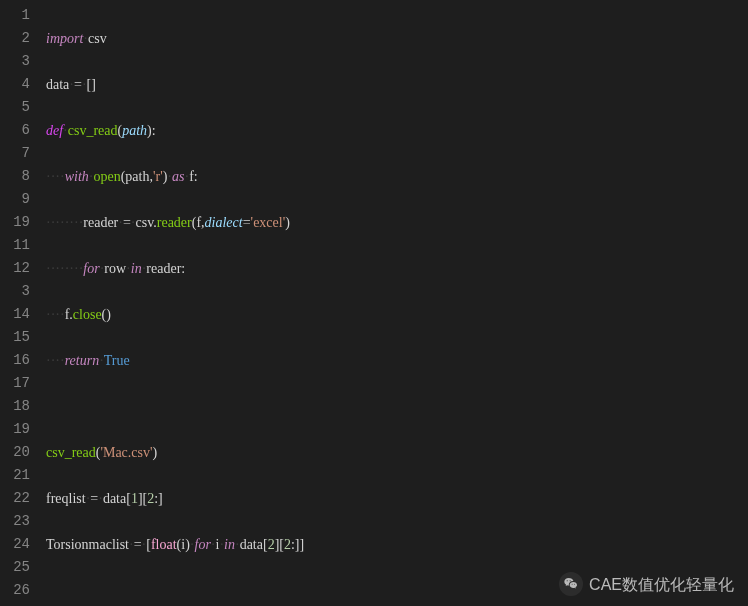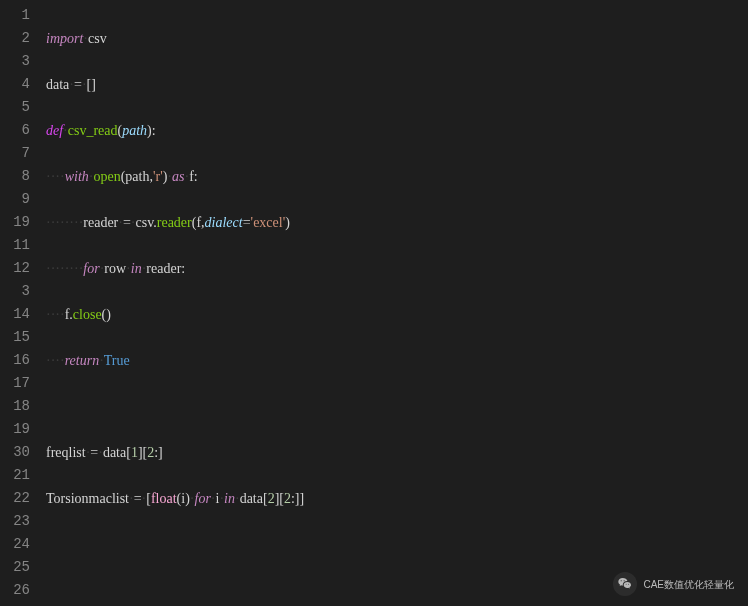--- a/index.html
+++ b/index.html
@@ -47,21 +47,21 @@
     .punct { color: #d4d4d4; }
     .ws { color: #3c3c3c; }
     .watermark {
       position: absolute;
       bottom: 10px;
       right: 14px;
       display: flex;
       align-items: center;
       gap: 6px;
       color: #d0d0d0;
-      font-size: 10px;
+      font-size: 16px;
       font-family: 'Microsoft YaHei', 'PingFang SC', sans-serif;
       opacity: 0.88;
       pointer-events: none;
     }
     .watermark-icon {
       width: 24px;
       height: 24px;
       border-radius: 50%;
       background: #2f2f2f;
       display: flex;
@@ -87,38 +87,39 @@
     <div>19</div>
     <div>11</div>
     <div>12</div>
     <div>3</div>
     <div>14</div>
     <div>15</div>
     <div>16</div>
     <div>17</div>
     <div>18</div>
     <div>19</div>
-    <div>30</div>
+    <div>20</div>
     <div>21</div>
     <div>22</div>
     <div>23</div>
     <div>24</div>
     <div>25</div>
     <div>26</div>
   </div>
   <div class="code">
 <span class="code-line"><span class="kw">import</span><span class="ws">·</span><span class="var">csv</span></span>
 <span class="code-line"><span class="var">data</span><span class="ws">·</span><span class="op">=</span><span class="ws">·</span><span class="punct">[]</span></span>
 <span class="code-line"><span class="kw2">def</span><span class="ws">·</span><span class="fn">csv_read</span><span class="punct">(</span><span class="param">path</span><span class="punct">):</span></span>
 <span class="code-line"><span class="ws">····</span><span class="kw">with</span><span class="ws">·</span><span class="fn">open</span><span class="punct">(</span><span class="var">path</span><span class="punct">,</span><span class="str">'r'</span><span class="punct">)</span><span class="ws">·</span><span class="kw">as</span><span class="ws">·</span><span class="var">f</span><span class="punct">:</span></span>
 <span class="code-line"><span class="ws">········</span><span class="var">reader</span><span class="ws">·</span><span class="op">=</span><span class="ws">·</span><span class="var">csv</span><span class="punct">.</span><span class="fn">reader</span><span class="punct">(</span><span class="var">f</span><span class="punct">,</span><span class="param">dialect</span><span class="op">=</span><span class="str">'excel'</span><span class="punct">)</span></span>
 <span class="code-line"><span class="ws">········</span><span class="kw">for</span><span class="ws">·</span><span class="var">row</span><span class="ws">·</span><span class="kw">in</span><span class="ws">·</span><span class="var">reader</span><span class="punct">:</span></span>
 <span class="code-line"><span class="ws">····</span><span class="var">f</span><span class="punct">.</span><span class="fn">close</span><span class="punct">()</span></span>
 <span class="code-line"><span class="ws">····</span><span class="kw">return</span><span class="ws">·</span><span class="const">True</span></span>
 <span class="code-line"></span>
+<span class="code-line"><span class="fn">csv_read</span><span class="punct">(</span><span class="str">'Mac.csv'</span><span class="punct">)</span></span>
 <span class="code-line"><span class="var">freqlist</span><span class="ws">·</span><span class="op">=</span><span class="ws">·</span><span class="var">data</span><span class="punct">[</span><span class="num">1</span><span class="punct">][</span><span class="num">2</span><span class="punct">:]</span></span>
 <span class="code-line"><span class="var">Torsionmaclist</span><span class="ws">·</span><span class="op">=</span><span class="ws">·</span><span class="punct">[</span><span class="builtin">float</span><span class="punct">(</span><span class="var">i</span><span class="punct">)</span><span class="ws">·</span><span class="kw">for</span><span class="ws">·</span><span class="var">i</span><span class="ws">·</span><span class="kw">in</span><span class="ws">·</span><span class="var">data</span><span class="punct">[</span><span class="num">2</span><span class="punct">][</span><span class="num">2</span><span class="punct">:]]</span></span>
 
 
 
 
 
 
 
 

